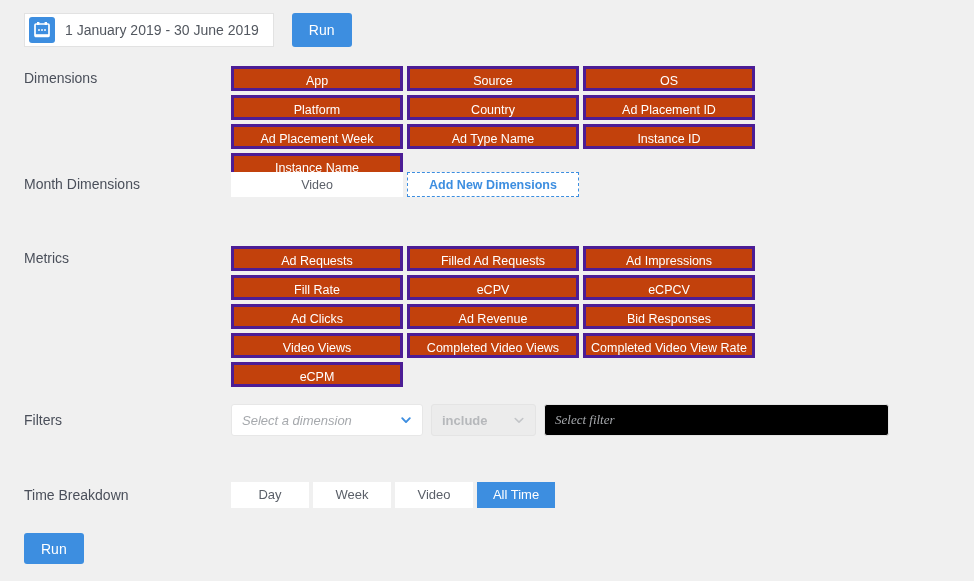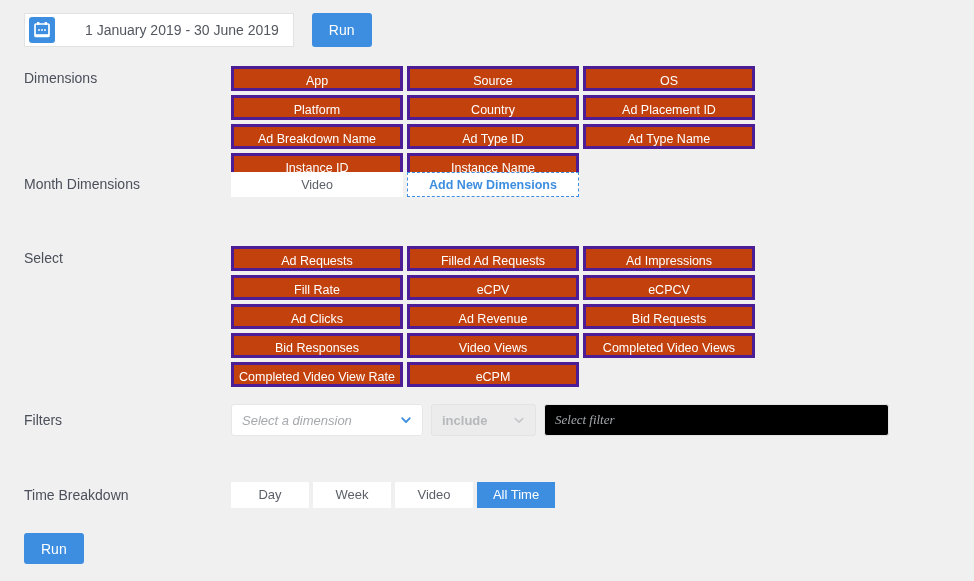--- a/index.html
+++ b/index.html
@@ -26,21 +26,20 @@
     align-items: center;
   }
   .daterange {
     display: flex;
     align-items: center;
     background: #ffffff;
     border: 1px solid #e2e2e2;
     height: 34px;
     box-sizing: border-box;
     padding: 0 14px 0 4px;
-    gap: 20px;
   }
   .cal-icon {
     width: 26px;
     height: 26px;
     background: #3d8ee0;
     border-radius: 3px;
     margin-right: 10px;
     flex: 0 0 auto;
     display: flex;
     align-items: center;
@@ -252,48 +251,46 @@
 
 <div class="row" style="top:66px;">
   <div class="row-label" style="top:4px;">Dimensions</div>
   <div class="grid">
       <div class="btn q sel">App</div>
       <div class="btn q sel">Source</div>
       <div class="btn q sel">OS</div>
       <div class="btn q sel">Platform</div>
       <div class="btn q sel">Country</div>
       <div class="btn q sel">Ad Placement ID</div>
-      <div class="btn q sel">Ad Breakdown Name</div>
-      <div class="btn q sel">Ad Type ID</div>
+      <div class="btn q sel">Ad Placement Week</div>
       <div class="btn q sel">Ad Type Name</div>
       <div class="btn q sel">Instance ID</div>
       <div class="btn q sel">Instance Name</div>
     </div>
 </div>
 
 <div class="row" style="top:172px;">
   <div class="row-label" style="top:4px;">Month Dimensions</div>
   <div class="grid">
       <div class="btn q unsel">Video</div>
       <div class="btn q dashed">Add New Dimensions</div>
     </div>
 </div>
 
 <div class="row" style="top:246px;">
-  <div class="row-label" style="top:4px;">Select</div>
+  <div class="row-label" style="top:4px;">Metrics</div>
   <div class="grid">
       <div class="btn q sel">Ad Requests</div>
       <div class="btn q sel">Filled Ad Requests</div>
       <div class="btn q sel">Ad Impressions</div>
       <div class="btn q sel">Fill Rate</div>
       <div class="btn q sel">eCPV</div>
       <div class="btn q sel">eCPCV</div>
       <div class="btn q sel">Ad Clicks</div>
       <div class="btn q sel">Ad Revenue</div>
-      <div class="btn q sel">Bid Requests</div>
       <div class="btn q sel">Bid Responses</div>
       <div class="btn q sel">Video Views</div>
       <div class="btn q sel">Completed Video Views</div>
       <div class="btn q sel">Completed Video View Rate</div>
       <div class="btn q sel">eCPM</div>
     </div>
 </div>
 
 <div class="row" style="top:404px;">
   <div class="row-label" style="top:8px;">Filters</div>

